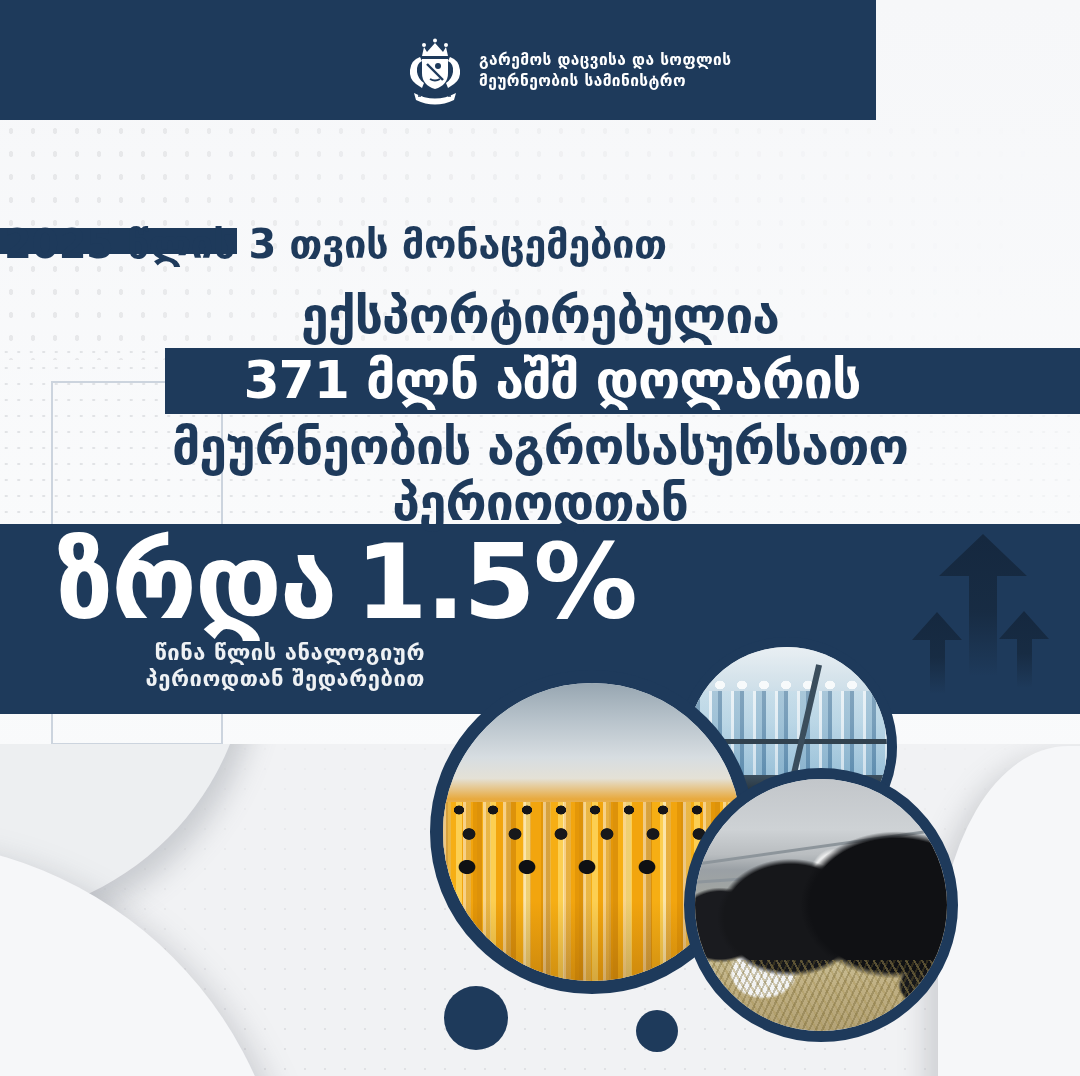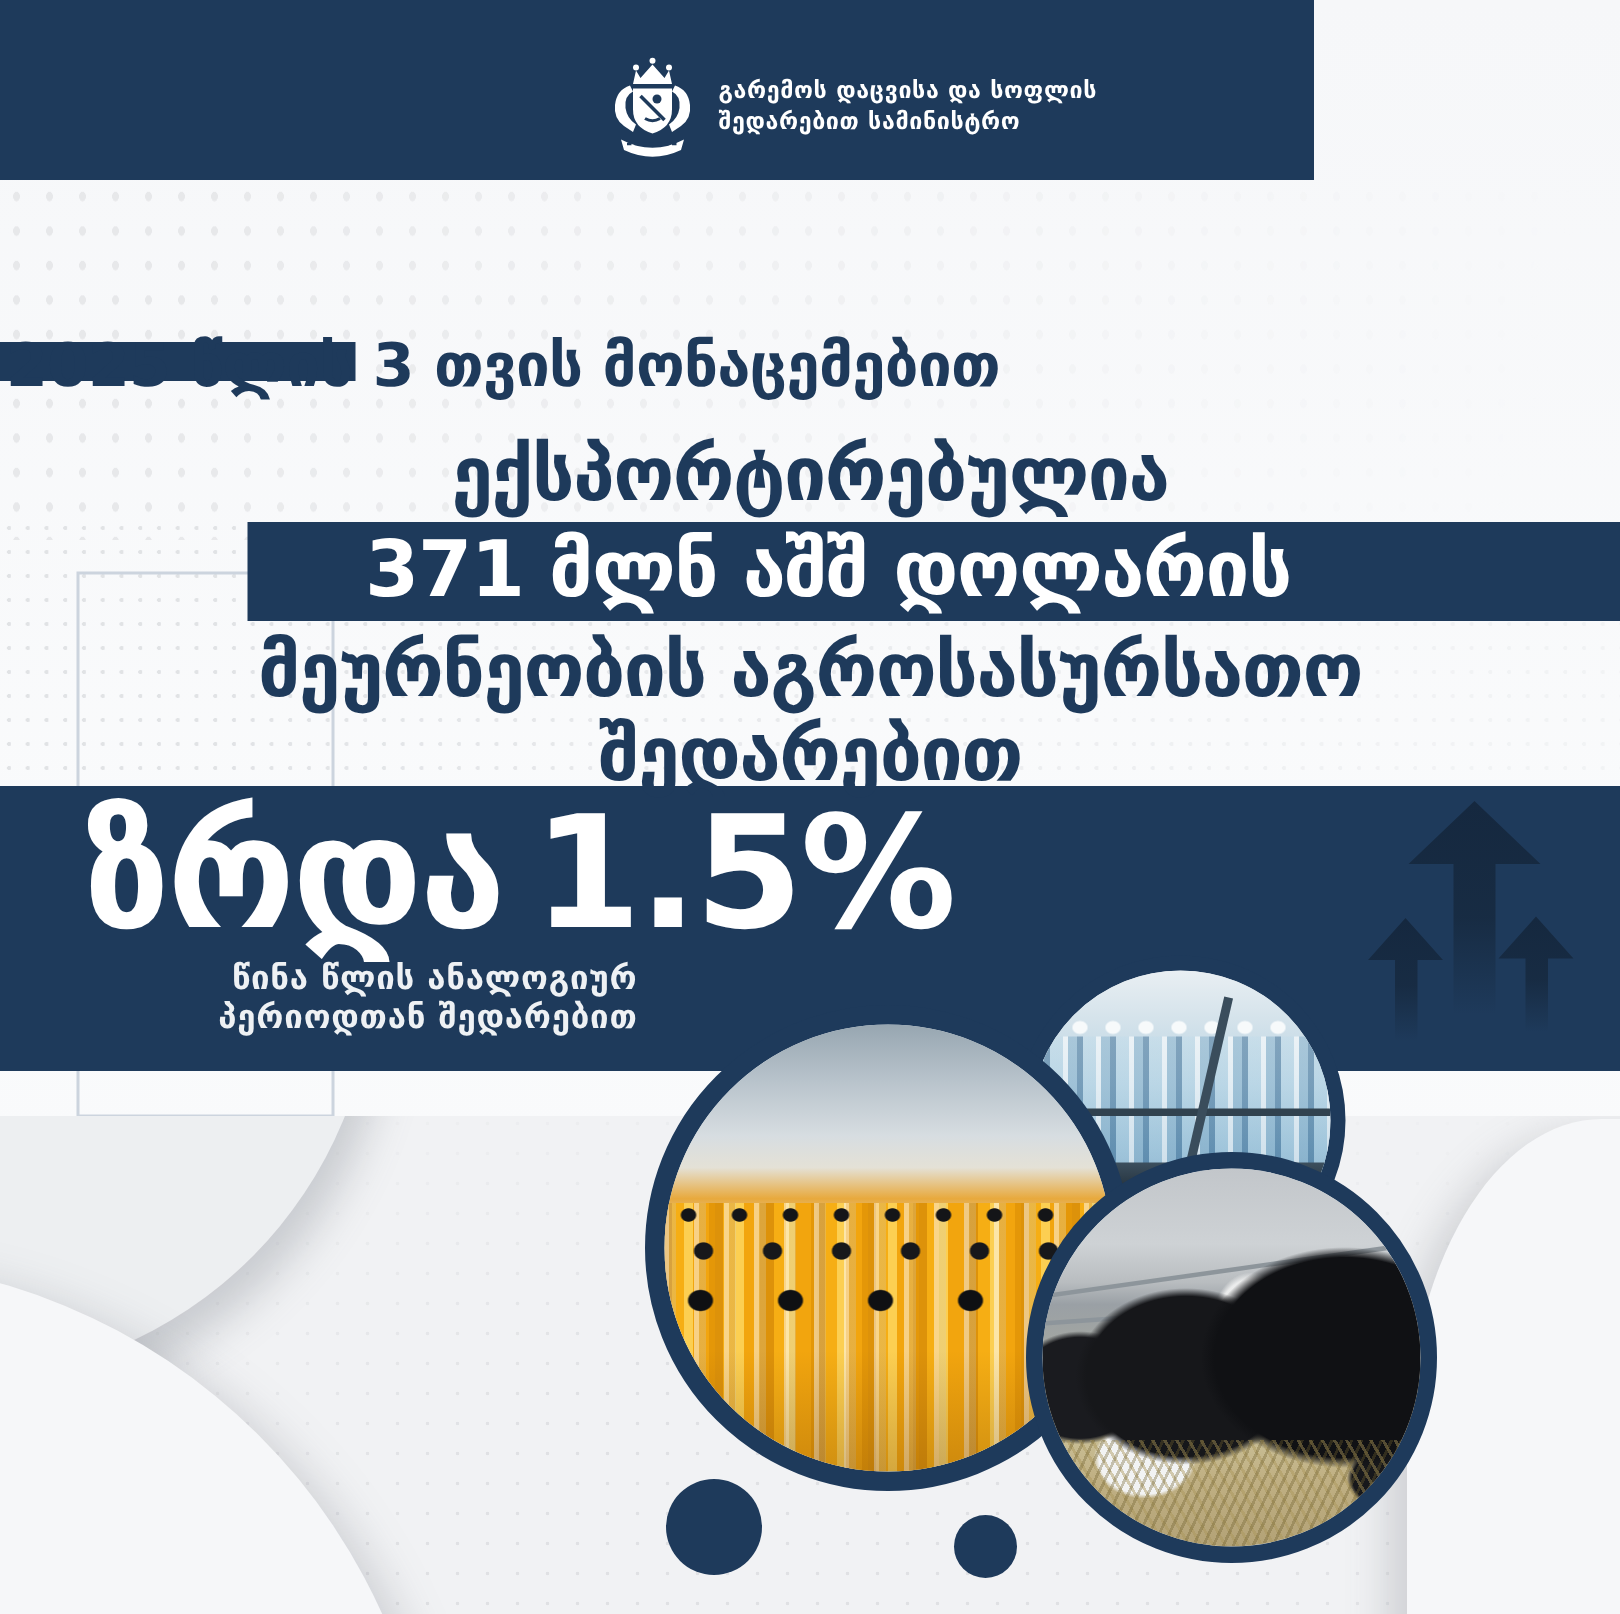--- a/index.html
+++ b/index.html
@@ -152,33 +152,33 @@
       <path d="M48 22 q9 3 10 13 q1 9 -6 14 l-6 4 -2 -5 q6 -4 7 -11 q1 -8 -5 -11 z" fill="#fff"></path>
       <path d="M20 24 h26 v14 q0 12 -13 16 q-13 -4 -13 -16 z" fill="#fff"></path>
       <circle cx="36" cy="31" r="3" fill="#1e3a5b"></circle>
       <path d="M25 29 L41 45" stroke="#1e3a5b" stroke-width="2.4"></path>
       <path d="M28 44 q5 3 10 0" stroke="#1e3a5b" stroke-width="2" fill="none"></path>
       <path d="M12 58 q21 11 42 0 l-2 7 q-19 9 -38 0 z" fill="#fff"></path>
       <path d="M16 61 h34" stroke="#1e3a5b" stroke-width="1.6" stroke-dasharray="3 2"></path>
     </svg>
     <div class="ministry">
       <div>გარემოს დაცვისა და სოფლის</div>
-      <div>შედარებით სამინისტრო</div>
+      <div>მეურნეობის სამინისტრო</div>
     </div>
   </div>
 
   <div class="date-bar"></div>
   <div class="date-text">2025 წლის 3 თვის მონაცემებით</div>
 
   <div class="h-line h1">ექსპორტირებულია</div>
   <div class="band371">
     <div class="txt">371 მლნ აშშ დოლარის</div>
   </div>
   <div class="h-line h3">მეურნეობის აგროსასურსათო</div>
-  <div class="h-line h4">შედარებით</div>
+  <div class="h-line h4">პერიოდთან</div>
 
   <div class="navy-section">
     <div class="growth">
       <span>ზრდა</span><span class="val">1.5%</span>
     </div>
     <div class="growth-note">
       <div>წინა წლის ანალოგიურ</div>
       <div>პერიოდთან შედარებით</div>
     </div>
     <svg class="arrows" width="160" height="178" viewBox="0 0 160 178">

